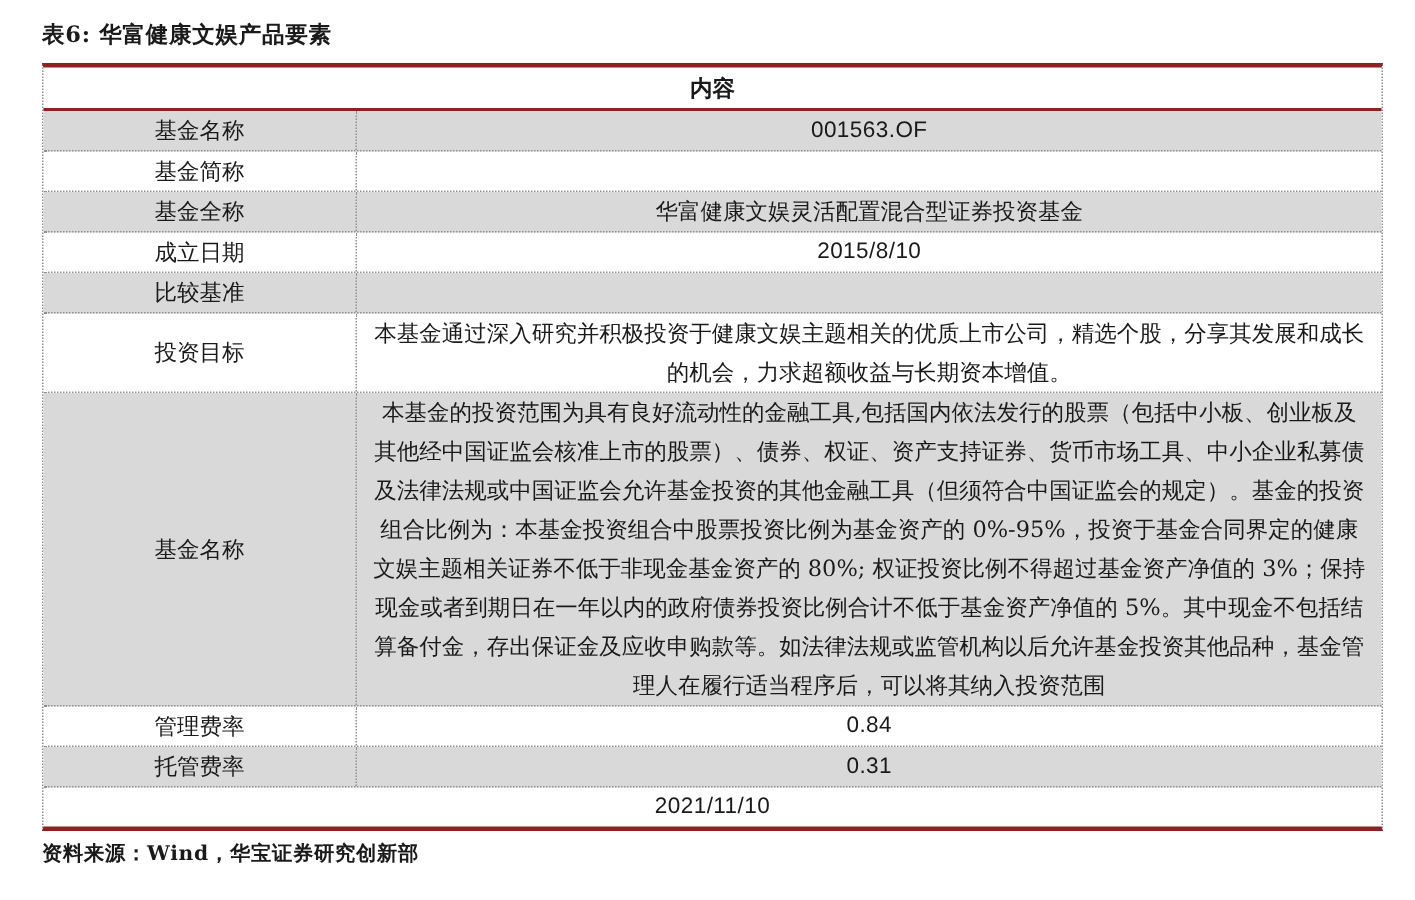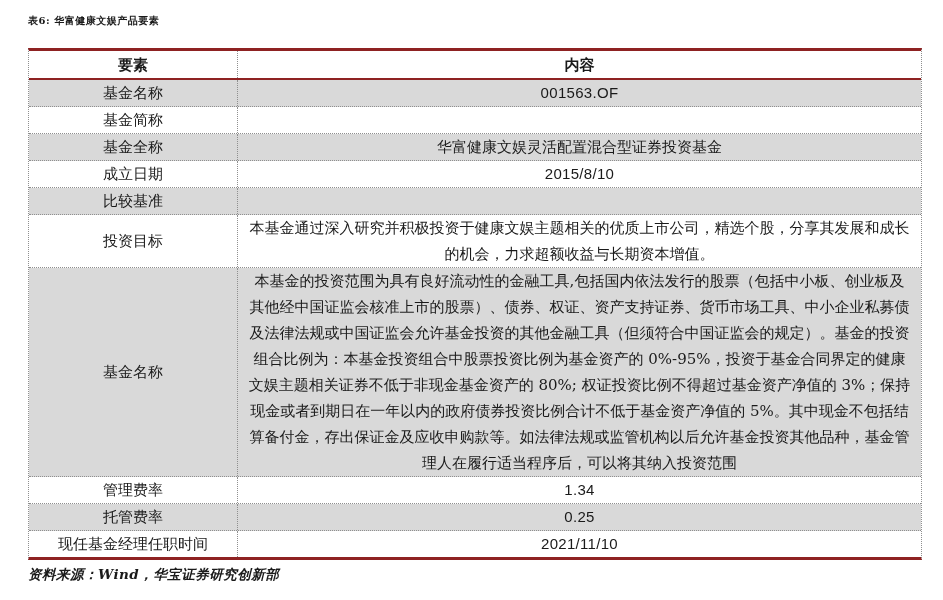--- a/index.html
+++ b/index.html
@@ -10,23 +10,23 @@
   }
   * { box-sizing: border-box; margin: 0; padding: 0; }
   html, body {
     width: 943px; height: 600px;
     background: #ffffff;
     font-family: "DejaVu Serif", serif;
     color: var(--text);
   }
   .page { padding: 14px 21px 0 28px; }
   .title {
-    font-size: 10px;
+    font-size: 15px;
     font-weight: bold;
-    margin-bottom: 20px;
+    margin-bottom: 9px;
     letter-spacing: 0.5px;
   }
   .table {
     width: 894px;
     border-top: 3px solid var(--accent-red);
     border-bottom: 3px solid var(--accent-red);
     border-left: 1px dotted var(--dot-border);
     border-right: 1px dotted var(--dot-border);
   }
   .row {
@@ -60,32 +60,30 @@
   .cell.value.ascii {
     font-family: Liberation Sans, sans-serif;
     font-size: 15px;
     letter-spacing: 0.3px;
   }
   .source {
     margin-top: 6px;
     font-size: 13.5px;
     font-weight: bold;
     letter-spacing: 0.5px;
-    font-style: italic;
   }
 </style>
 </head>
 <body>
 
 <div class="page">
   <div class="title">表6: 华富健康文娱产品要素</div>
 
   <div class="table">
     <div class="row header">
-      <div class="cell label">要素</div>
       <div class="cell value">内容</div>
     </div>
 
     <div class="row shade">
       <div class="cell label">基金名称</div>
       <div class="cell value ascii">001563.OF</div>
     </div>
     <div class="row">
       <div class="cell label">基金简称</div>
     </div>
@@ -103,26 +101,25 @@
     <div class="row">
       <div class="cell label">投资目标</div>
       <div class="cell value">本基金通过深入研究并积极投资于健康文娱主题相关的优质上市公司，精选个股，分享其发展和成长的机会，力求超额收益与长期资本增值。</div>
     </div>
     <div class="row shade">
       <div class="cell label">基金名称</div>
       <div class="cell value">本基金的投资范围为具有良好流动性的金融工具,包括国内依法发行的股票（包括中小板、创业板及其他经中国证监会核准上市的股票）、债券、权证、资产支持证券、货币市场工具、中小企业私募债及法律法规或中国证监会允许基金投资的其他金融工具（但须符合中国证监会的规定）。基金的投资组合比例为：本基金投资组合中股票投资比例为基金资产的 0%-95%，投资于基金合同界定的健康文娱主题相关证券不低于非现金基金资产的 80%; 权证投资比例不得超过基金资产净值的 3%；保持现金或者到期日在一年以内的政府债券投资比例合计不低于基金资产净值的 5%。其中现金不包括结算备付金，存出保证金及应收申购款等。如法律法规或监管机构以后允许基金投资其他品种，基金管理人在履行适当程序后，可以将其纳入投资范围</div>
     </div>
     <div class="row">
       <div class="cell label">管理费率</div>
-      <div class="cell value ascii">1.34</div>
+      <div class="cell value ascii">0.84</div>
     </div>
     <div class="row shade">
       <div class="cell label">托管费率</div>
-      <div class="cell value ascii">0.25</div>
+      <div class="cell value ascii">0.31</div>
     </div>
     <div class="row">
-      <div class="cell label">现任基金经理任职时间</div>
       <div class="cell value ascii">2021/11/10</div>
     </div>
   </div>
 
   <div class="source">资料来源：Wind，华宝证券研究创新部</div>
 </div>
 
 </body></html>

